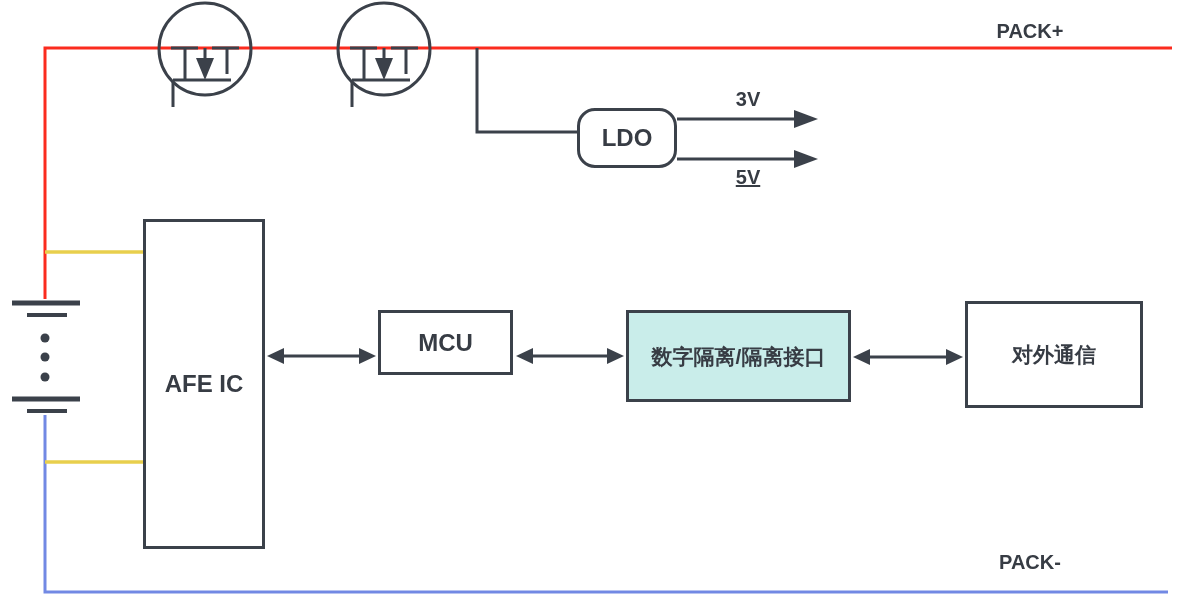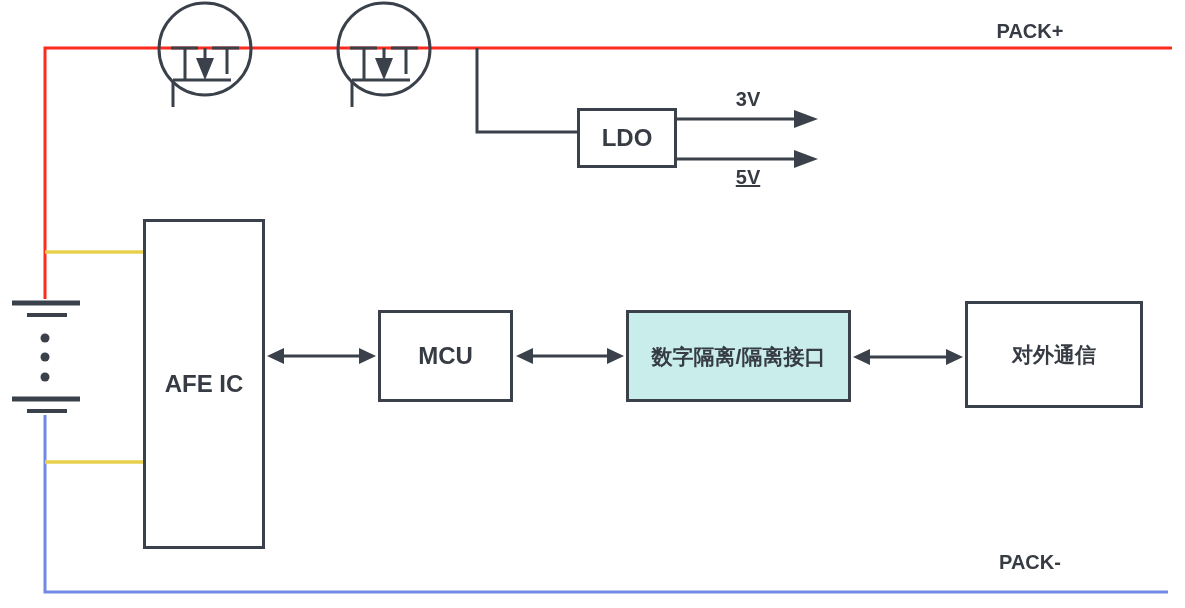--- a/index.html
+++ b/index.html
@@ -24,29 +24,29 @@
   .block{
     position:absolute;z-index:2;
     box-sizing:border-box;
     border:3px solid var(--line-dark);
     background:#ffffff;
     display:flex;align-items:center;justify-content:center;
     color:var(--text-dark);
     font-weight:600;
   }
   .block-afe{left:143px;top:219px;width:122px;height:330px;font-size:24px;}
-  .block-mcu{left:378px;top:310px;width:135px;height:92px;font-size:24px;}
+  .block-mcu{left:378px;top:310px;width:135px;height:65px;font-size:24px;}
   .block-iso{
     left:626px;top:310px;width:225px;height:92px;
     background:var(--isolator-fill);
     flex-direction:row;line-height:29px;
     font-size:21px;font-weight:700;
   }
   .block-comm{left:965px;top:301px;width:178px;height:107px;font-size:21px;font-weight:700;}
-  .block-ldo{left:577px;top:108px;width:100px;height:60px;font-size:24px;border-radius:0;}
+  .block-ldo{left:577px;top:108px;width:100px;height:60px;font-size:24px;border-radius:18px;}
 
   .float-label{
     position:absolute;z-index:2;
     color:var(--text-dark);
     font-weight:600;font-size:20px;
     text-align:center;width:110px;
   }
   .lbl-pack-plus{left:975px;top:20px;}
   .lbl-pack-minus{left:975px;top:551px;}
   .lbl-3v{left:693px;top:88px;}

